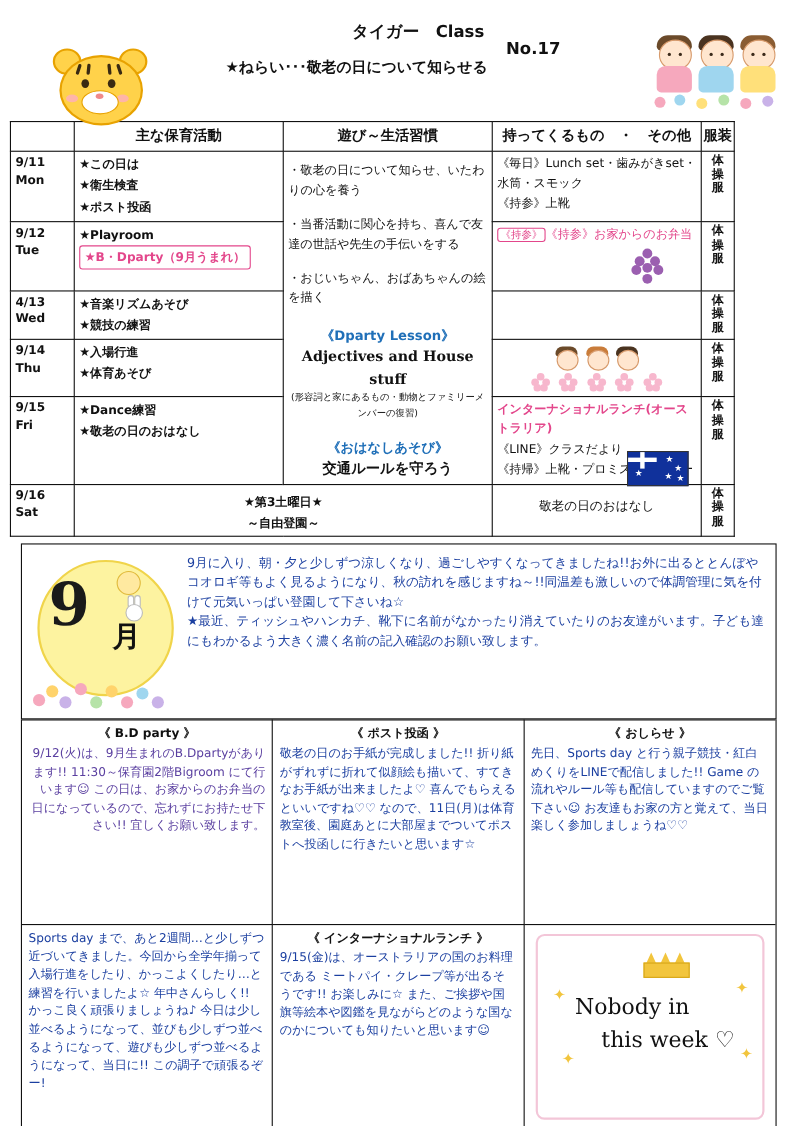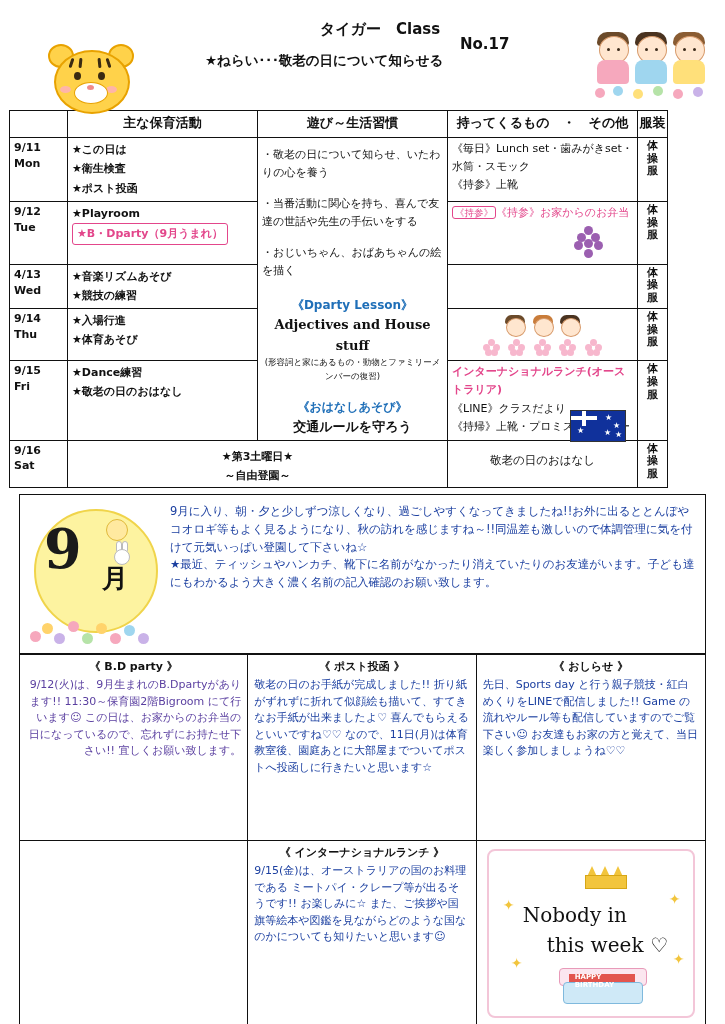--- a/index.html
+++ b/index.html
@@ -429,44 +429,38 @@
         <div class="note-title">《 ポスト投函 》</div>
         <div class="note-body blue">敬老の日のお手紙が完成しました!! 折り紙がずれずに折れて似顔絵も描いて、すてきなお手紙が出来ましたよ♡ 喜んでもらえるといいですね♡♡ なので、11日(月)は体育教室後、園庭あとに大部屋までついてポストへ投函しに行きたいと思います☆</div>
       </div>
       <div class="note">
         <div class="note-title">《 おしらせ 》</div>
         <div class="note-body blue">先日、Sports day と行う親子競技・紅白めくりをLINEで配信しました!! Game の流れやルール等も配信していますのでご覧下さい☺︎ お友達もお家の方と覚えて、当日楽しく参加しましょうね♡♡</div>
       </div>
     </div>
     <div class="notes-row r2">
       <div class="note">
+        <div class="note-body blue">Sports day まで、あと2週間…と少しずつ近づいてきました。今回から全学年揃って入場行進をしたり、かっこよくしたり…と練習を行いましたよ☆ 年中さんらしく!! かっこ良く頑張りましょうね♪ 今日は少し並べるようになって、並びも少しずつ並べるようになって、遊びも少しずつ並べるようになって、当日に!! この調子で頑張るぞー!</div>
       </div>
       <div class="note">
         <div class="note-title">《 インターナショナルランチ 》</div>
         <div class="note-body blue">9/15(金)は、オーストラリアの国のお料理である ミートパイ・クレープ等が出るそうです!! お楽しみに☆ また、ご挨拶や国旗等絵本や図鑑を見ながらどのような国なのかについても知りたいと思います☺︎</div>
       </div>
       <div class="nobody">
         <div class="nobody-inner">
           <div class="crown">
             <span class="p p1"></span>
               <span class="p p2"></span>
               <span class="p p3"></span>
               <span class="c"></span>
           </div>
           <div class="sparkle" style="left:14px;top:46px;">✦</div>
           <div class="sparkle" style="left:180px;top:40px;">✦</div>
           <div class="sparkle" style="left:22px;top:104px;">✦</div>
           <div class="sparkle" style="left:184px;top:100px;">✦</div>
           <div class="nobody-t1">Nobody in</div>
           <div class="nobody-t2">this week ♡</div>
-          <div class="cake">
-            <span class="top"></span>
-              <span class="bot"></span>
-            <span class="band">
-                <span>HAPPY BIRTHDAY</span>
-              </span>
-          </div>
         </div>
       </div>
     </div>
   </div>
 
 </div>
 
 </body></html>

